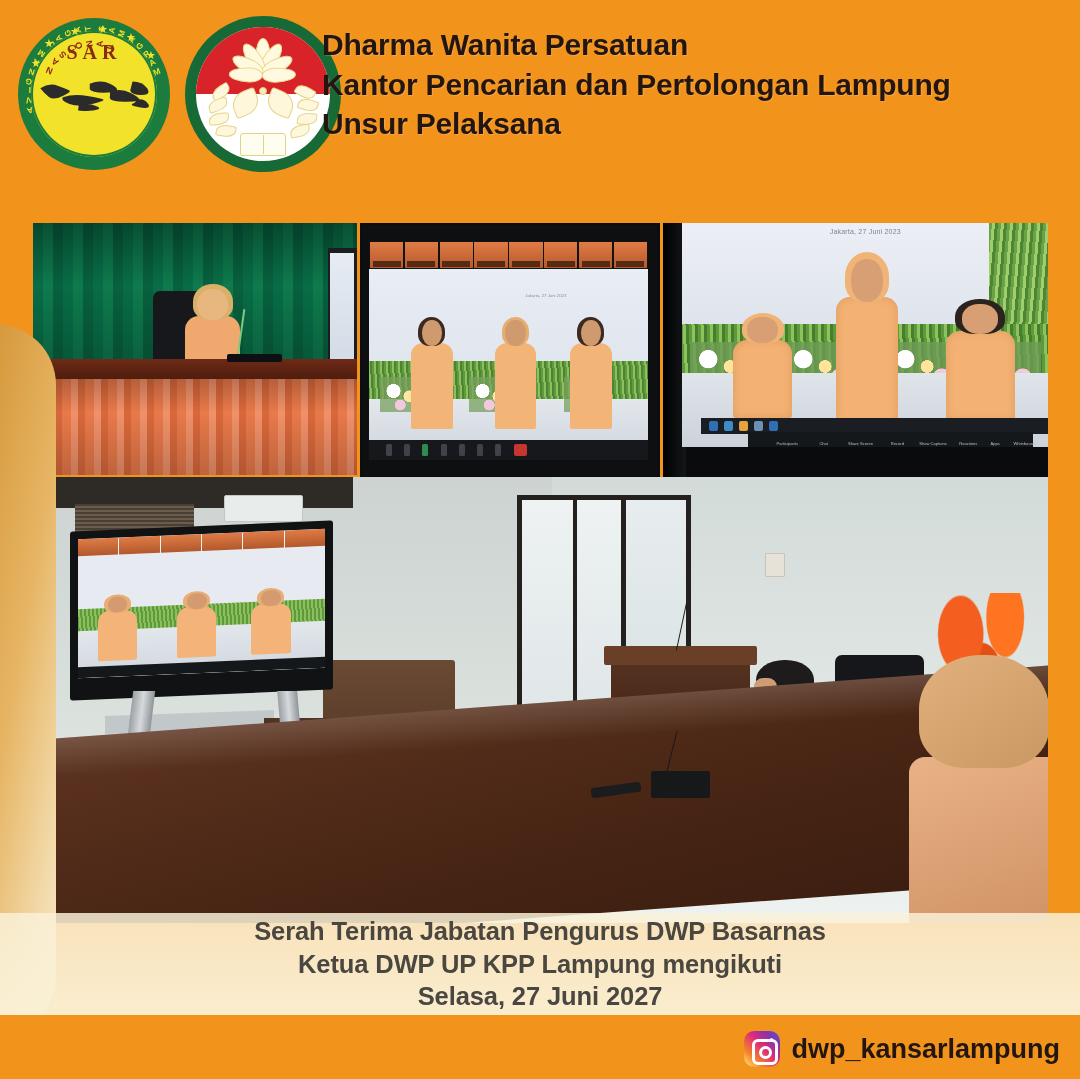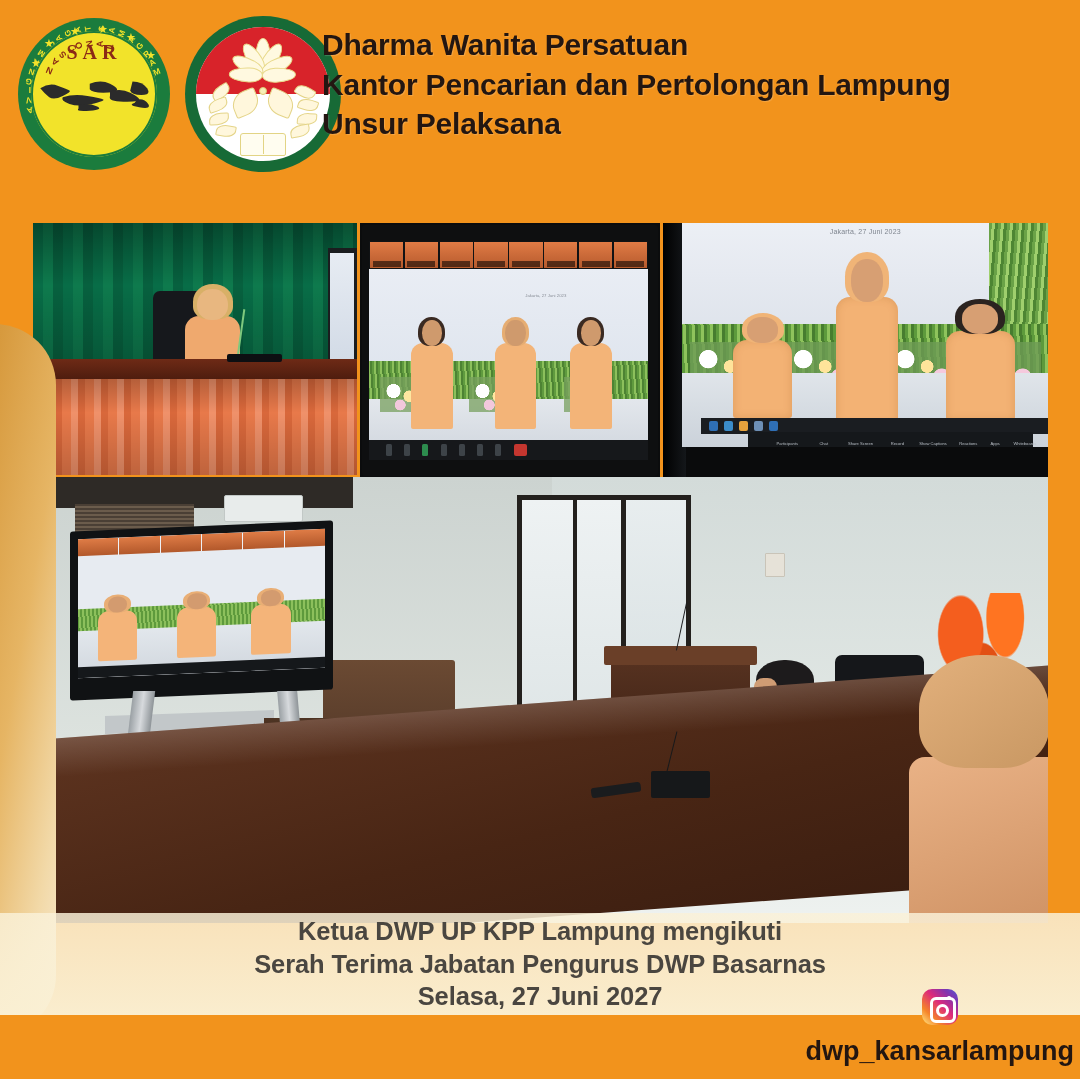--- a/index.html
+++ b/index.html
@@ -297,22 +297,22 @@
   .caption { position:absolute; left:0; top:913px; width:1080px; height:102px;
        background:linear-gradient(180deg,rgba(250,241,216,.84),rgba(250,240,212,.97));
        z-index:7; display:flex; flex-direction:column; align-items:center;
        justify-content:center; }
   .caption div { font-size:25.5px; font-weight:bold; color:#4a4640;
        line-height:1.28; text-align:center; letter-spacing:-.1px; }
 
   
   .footer { position:absolute; left:0; bottom:0; width:1080px; height:64px;
        background:#F2931C; z-index:8; }
-  .ighandle { position:absolute; right:6px; bottom:12px;
-       display:flex; align-items:center; gap:11px;flex-direction:column; }
+  .ighandle { position:absolute; right:20px; bottom:12px;
+       display:flex; align-items:center; gap:11px; }
   .igicon { width:36px; height:36px; border-radius:10px;
        background:linear-gradient(45deg,#FEDA77 5%,#F58529 25%,#DD2A7B 55%,#8134AF 80%,#515BD4 100%);
        position:relative; }
   .igicon:before { content:""; position:absolute; left:8px; top:8px;
        width:20px; height:20px; border:3px solid #fff; border-radius:6px; }
   .igicon:after { content:""; position:absolute; left:14.5px; top:14.5px;
        width:7px; height:7px; border:3px solid #fff; border-radius:50%; }
   .igdot { position:absolute; right:7px; top:7px; width:3.6px; height:3.6px;
        background:#fff; border-radius:50%; }
   .ightext { font-size:27px; font-weight:bold; color:#231611; }
@@ -608,22 +608,22 @@
       <div class="pf">
         <div class="bd"></div>
           <div class="hj"></div>
       </div>
     </div>
   </div>
 
   <div class="goldshape"></div>
 
   <div class="caption">
+    <div>Serah Terima Jabatan Pengurus DWP Basarnas</div>
     <div>Ketua DWP UP KPP Lampung  mengikuti</div>
-    <div>Serah Terima Jabatan Pengurus DWP Basarnas</div>
     <div>Selasa, 27 Juni 2027</div>
   </div>
 
   <div class="footer">
     <div class="ighandle">
       <div class="igicon">
         <span class="igdot"></span>
       </div>
       <span class="ightext">dwp_kansarlampung</span>
     </div>

